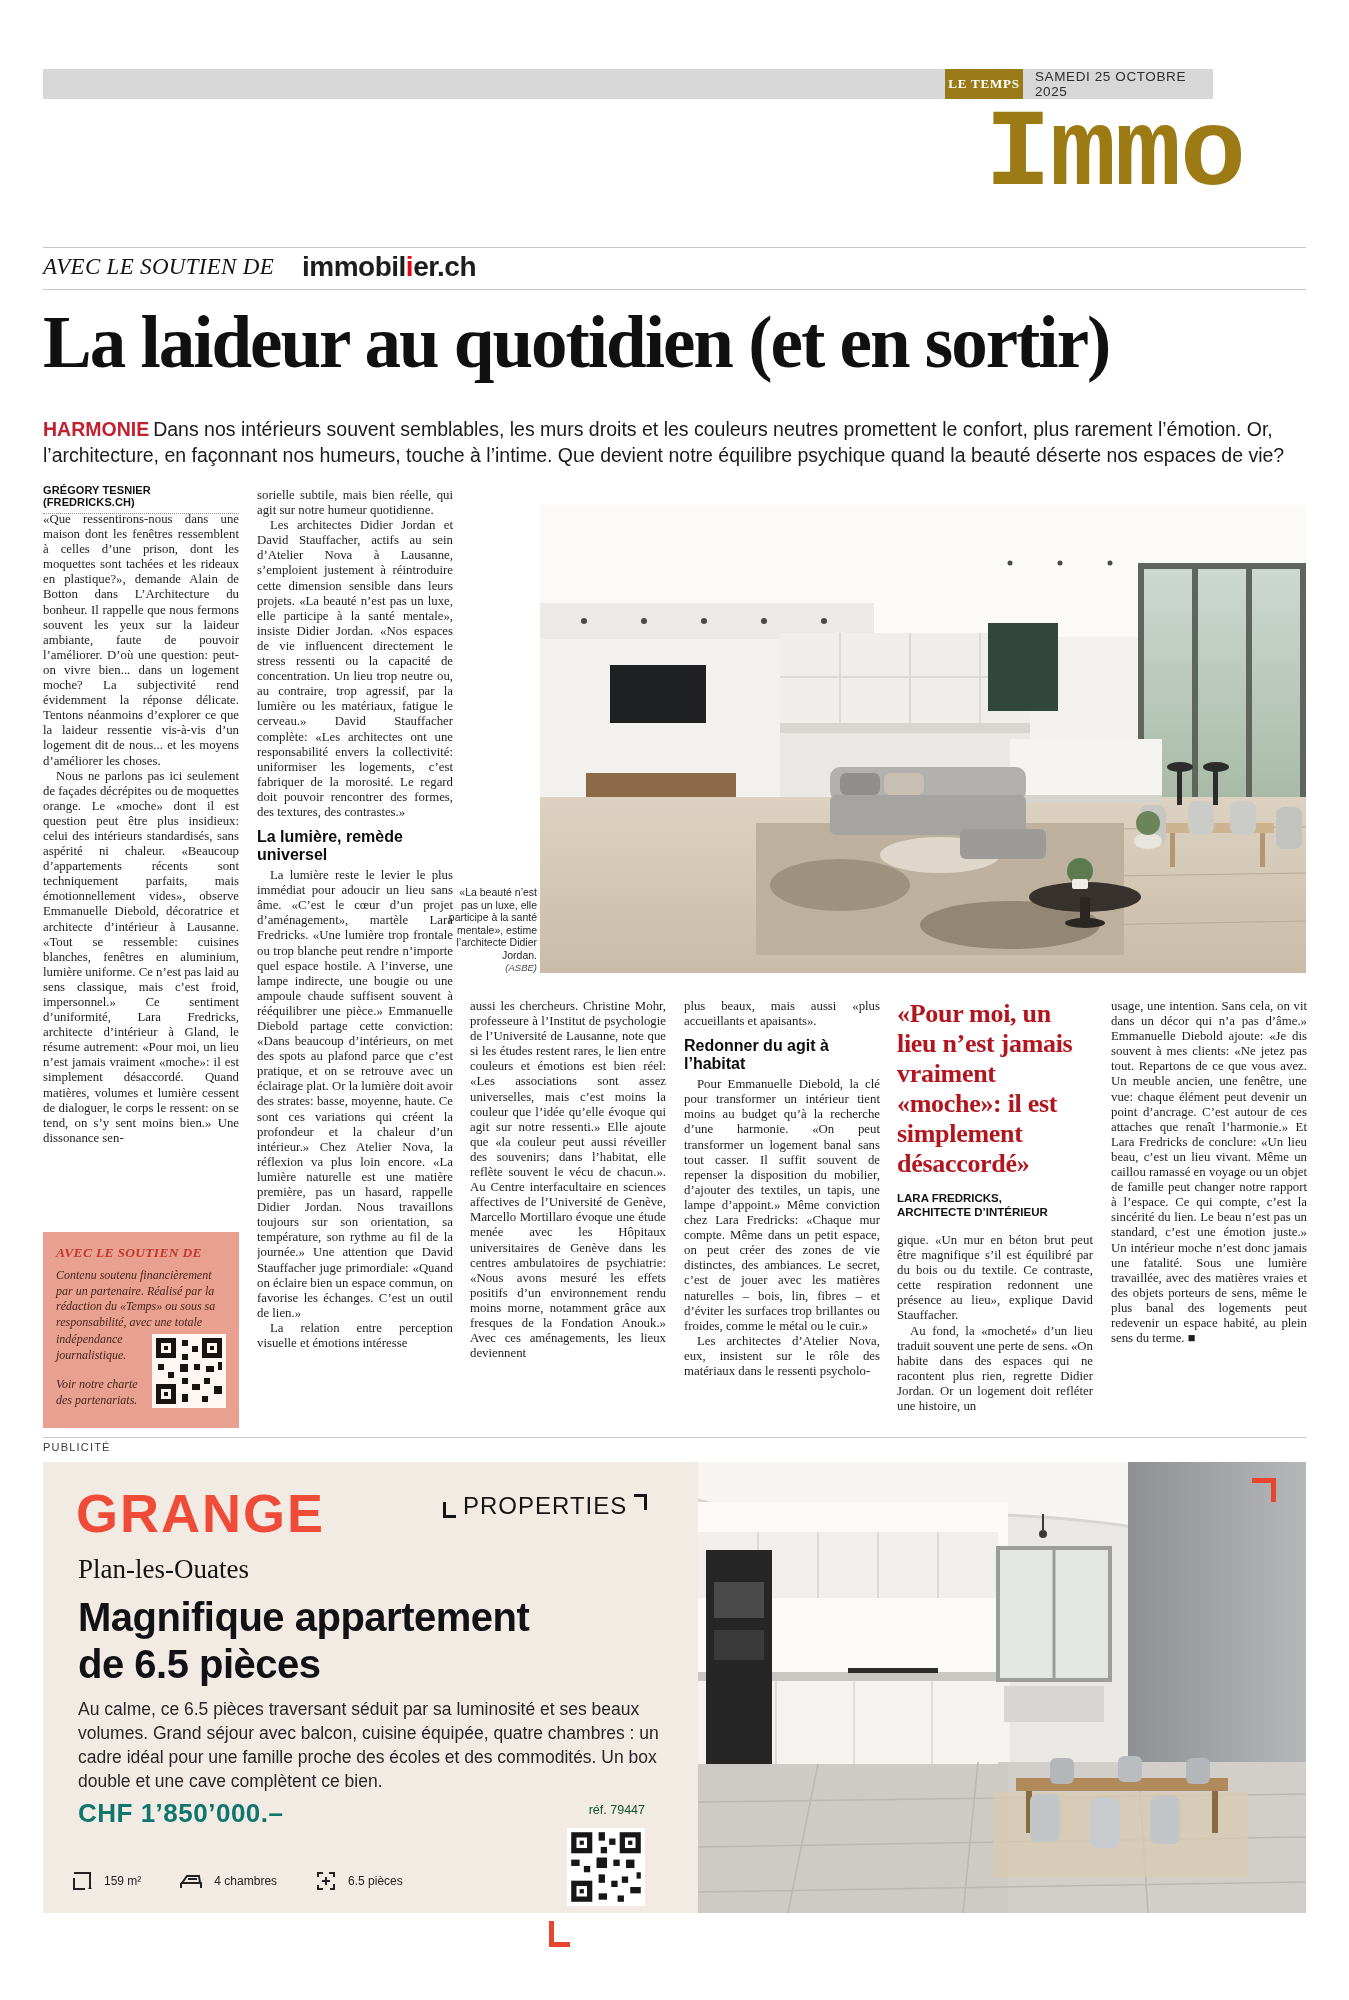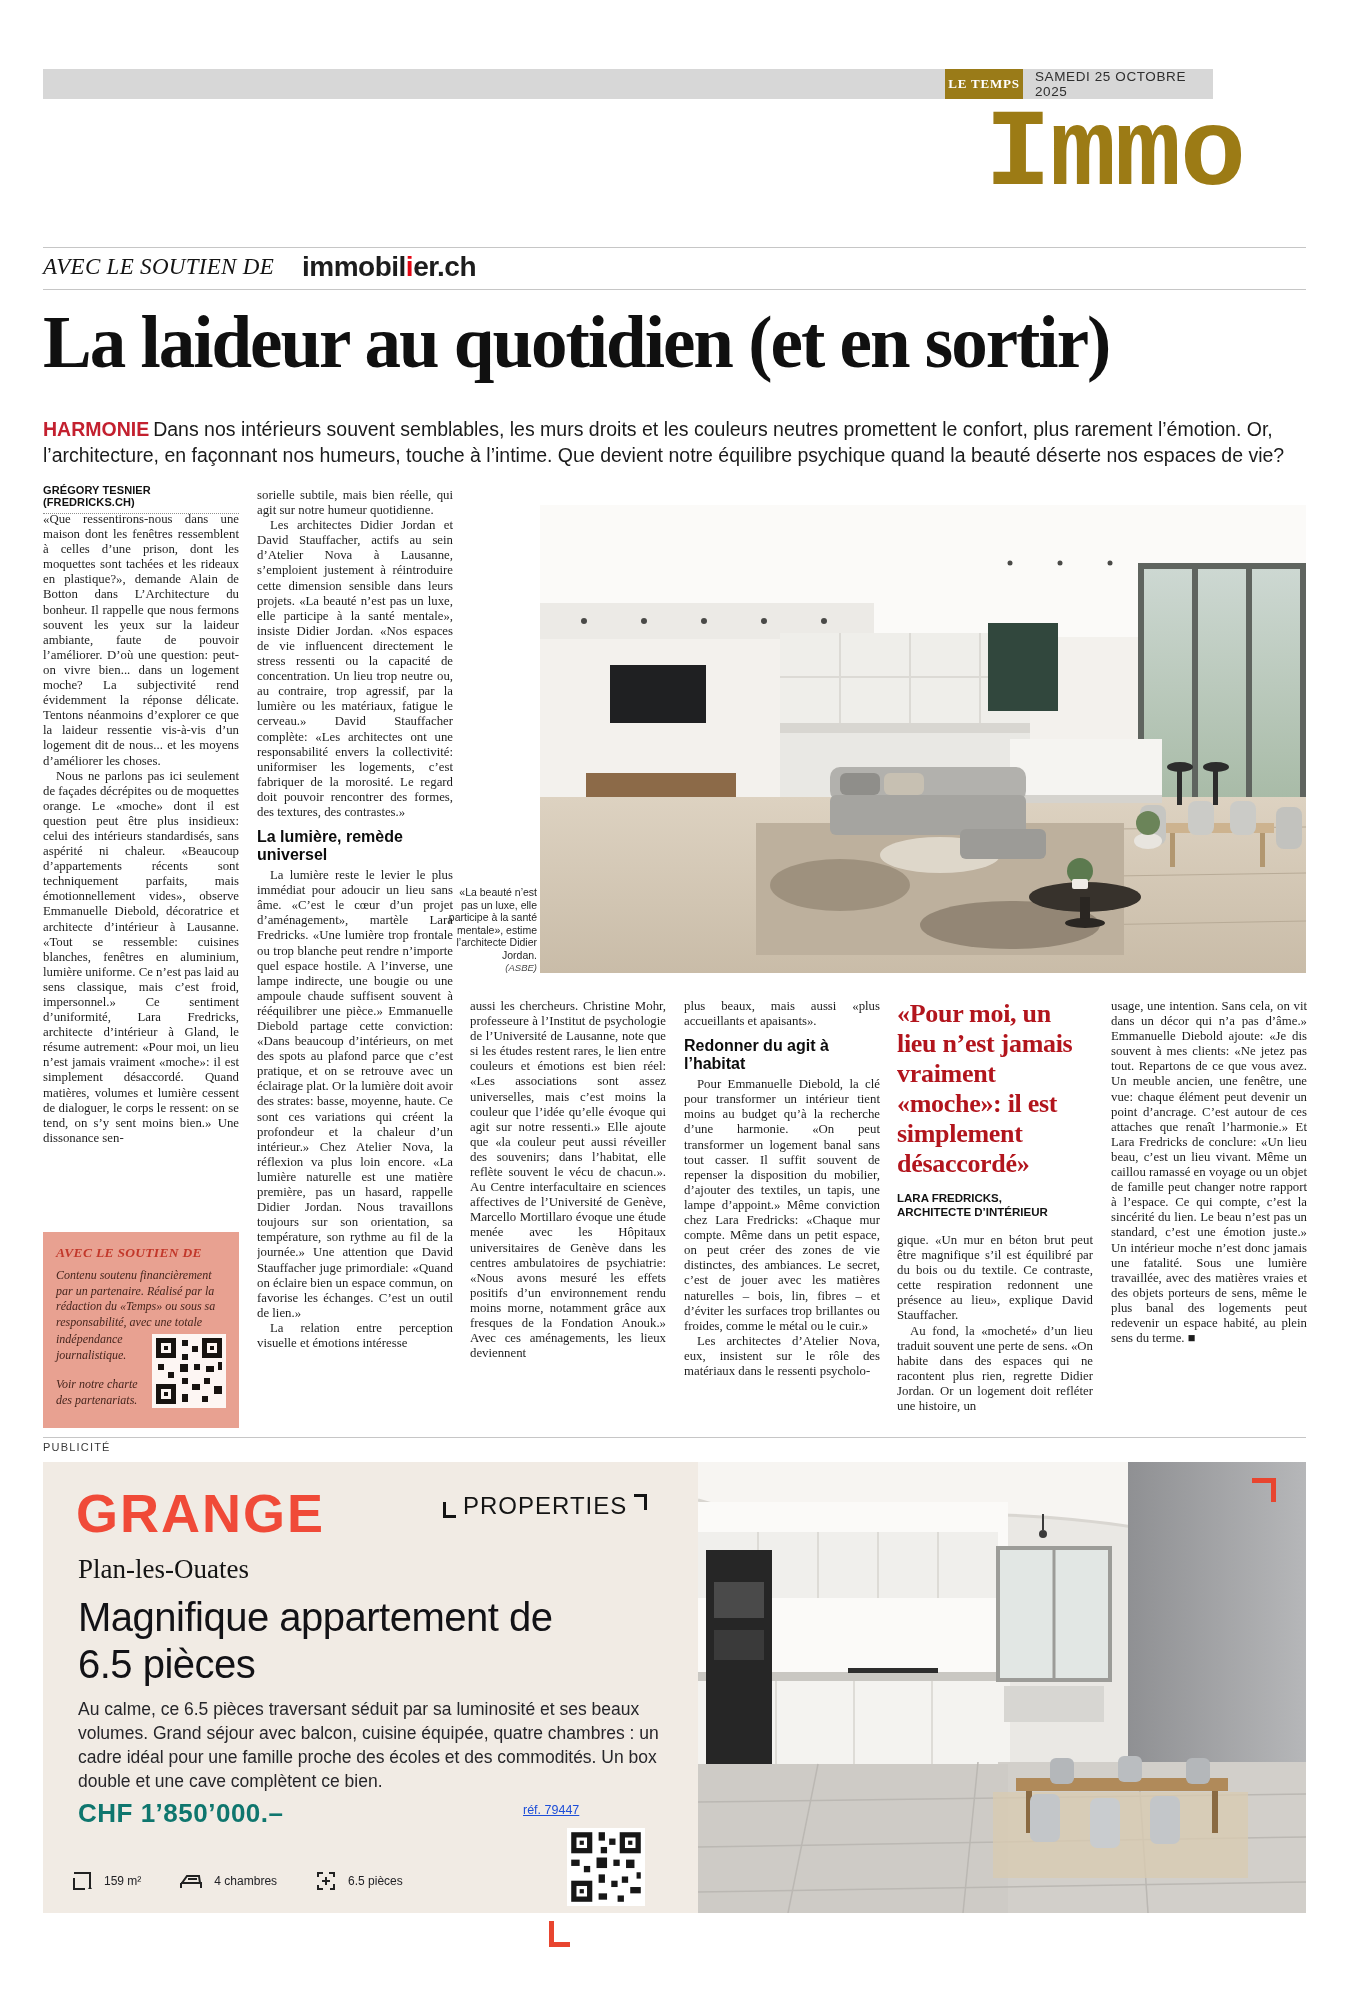--- a/index.html
+++ b/index.html
@@ -74,27 +74,27 @@
   .ad { position:absolute; left:43px; top:1462px; width:1263px; height:451px; background:#f1ebe4; }
   .ad-brand { position:absolute; left:33px; top:20px; font-family:"Liberation Sans",sans-serif;
     font-weight:700; font-size:54px; color:#f04a38; letter-spacing:2px; }
   .ad-properties { position:absolute; left:400px; top:30px; font-family:"Liberation Sans",sans-serif;
     font-size:24px; color:#141414; letter-spacing:1px; display:flex; align-items:flex-start; gap:7px; }
   .brk { display:inline-block; width:13px; height:16px; }
   .brk-bl { border-left:3px solid #141414; border-bottom:3px solid #141414; margin-top:10px; }
   .brk-tr { border-right:3px solid #141414; border-top:3px solid #141414; margin-top:2px; }
   .ad-location { position:absolute; left:35px; top:92px; font-family:"Liberation Serif",serif; font-size:27px; color:#141414; }
   .ad-title { position:absolute; left:35px; top:132px; width:490px; font-family:"Liberation Sans",sans-serif;
-    font-weight:400; font-size:40px; line-height:47px; letter-spacing:-.5px; color:#121216; }
+    font-weight:700; font-size:40px; line-height:47px; letter-spacing:-.5px; color:#121216; }
   .ad-body { position:absolute; left:35px; top:235px; width:606px; font-family:"Liberation Sans",sans-serif;
     font-size:17.5px; line-height:24px; color:#26262a; }
   .ad-price { position:absolute; left:35px; top:336px; font-family:"Liberation Sans",sans-serif;
     font-weight:700; font-size:26px; color:#0f766e; letter-spacing:.5px; }
-  .ad-ref { position:absolute; left:480px; top:341px; width:122px; 
-    font-family:"Liberation Sans",sans-serif; font-size:12.5px; color:#1d4ed8;text-decoration:underline; }
+  .ad-ref { position:absolute; left:480px; top:341px; width:122px; text-align:right;
+    font-family:"Liberation Sans",sans-serif; font-size:12.5px; color:#14532d; }
   .ad-qr { position:absolute; left:524px; top:366px; width:78px; height:78px; background:#fff; }
   .ad-features { position:absolute; left:28px; top:408px; display:flex; align-items:center; gap:38px;
     font-family:"Liberation Sans",sans-serif; font-size:12px; color:#222226; }
   .ad-feature { display:flex; align-items:center; gap:11px; }
   .ad-photo { position:absolute; left:655px; top:0; width:608px; height:451px; overflow:hidden; background:#dcdad6; }
   .ad-photo-bracket { position:absolute; right:30px; top:16px; width:24px; height:24px;
     border-top:5px solid #e8452f; border-right:5px solid #e8452f; }
   .ad-corner-bottom { position:absolute; left:549px; top:1921px; width:21px; height:26px;
     border-left:5px solid #e8452f; border-bottom:5px solid #e8452f; }
 </style>

